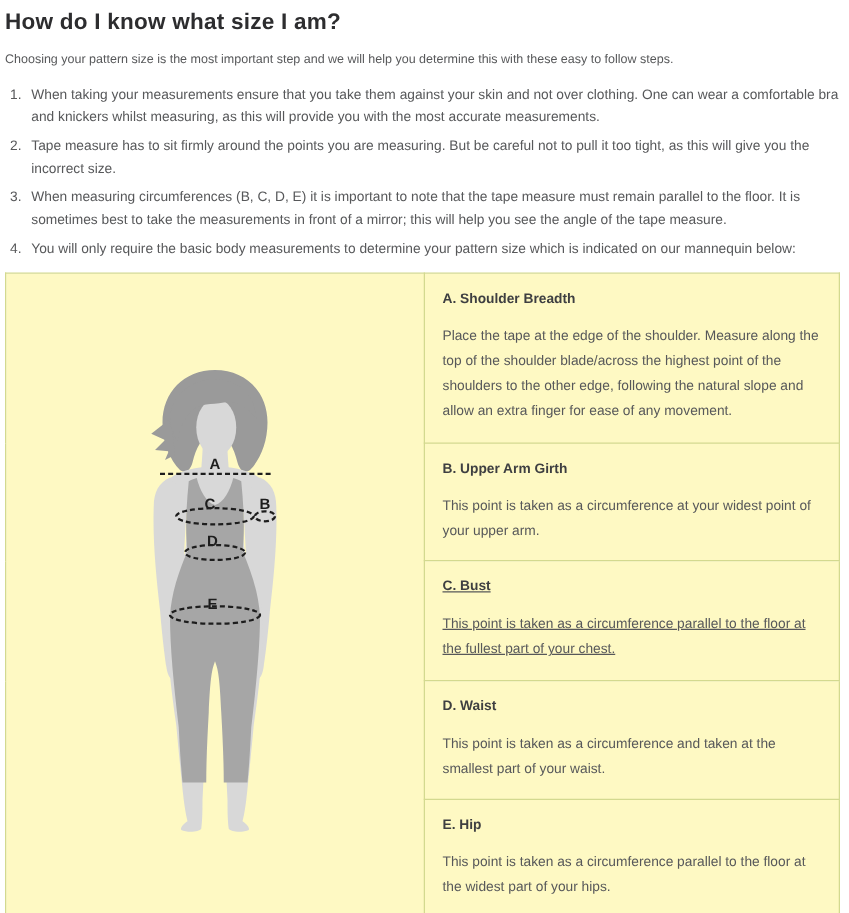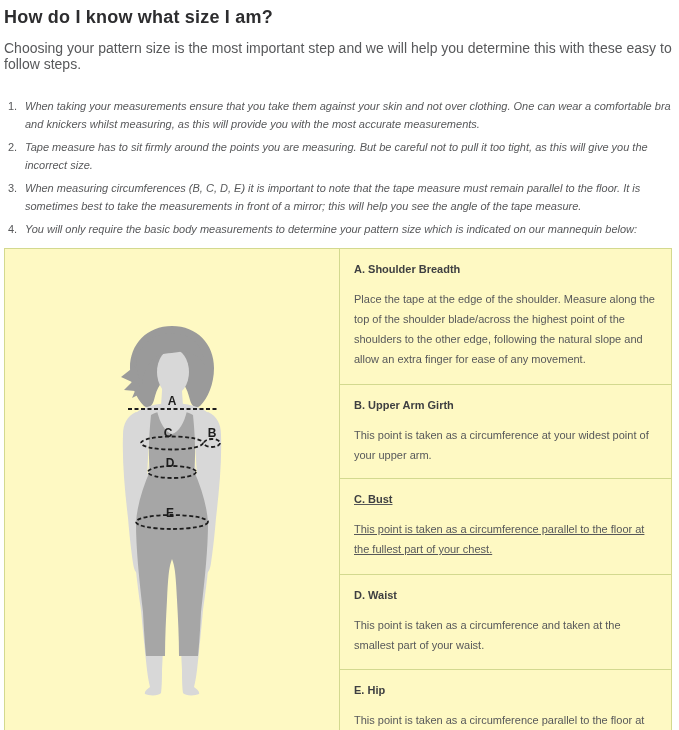--- a/index.html
+++ b/index.html
@@ -13,35 +13,35 @@
 
   h1.title {
     margin: 2px 0 12px 0;
     font-size: 18px;
     line-height: 22px;
     font-weight: bold;
     color: #2d2d2f;
     letter-spacing: 0.2px;
   }
   p.intro {
-    margin: 0 0 25px 0;
-    font-size: 14px;
+    margin: 0 0 11px 0;
+    font-size: 10px;
     line-height: 16px;
     color: #57585a;
   }
   ol.steps { list-style: none; margin: 0 0 10px 0; padding: 0 0 0 4px; }
   ol.steps li {
     display: flex;
     font-size: 11px;
     line-height: 18px;
     margin-bottom: 5px;
     color: #57585a;
   }
   .step-num { width: 17px; flex: none; }
-  .step-text { flex: 1; padding-right: 2px; font-style: italic; }
+  .step-text { flex: 1; padding-right: 2px; }
 
   table.size-table {
     border-collapse: collapse;
     width: 668px;
     table-layout: fixed;
   }
   table.size-table td {
     border: 1px solid var(--table-border, #d3d98f);
     vertical-align: top;
     background: #fef9c3;

